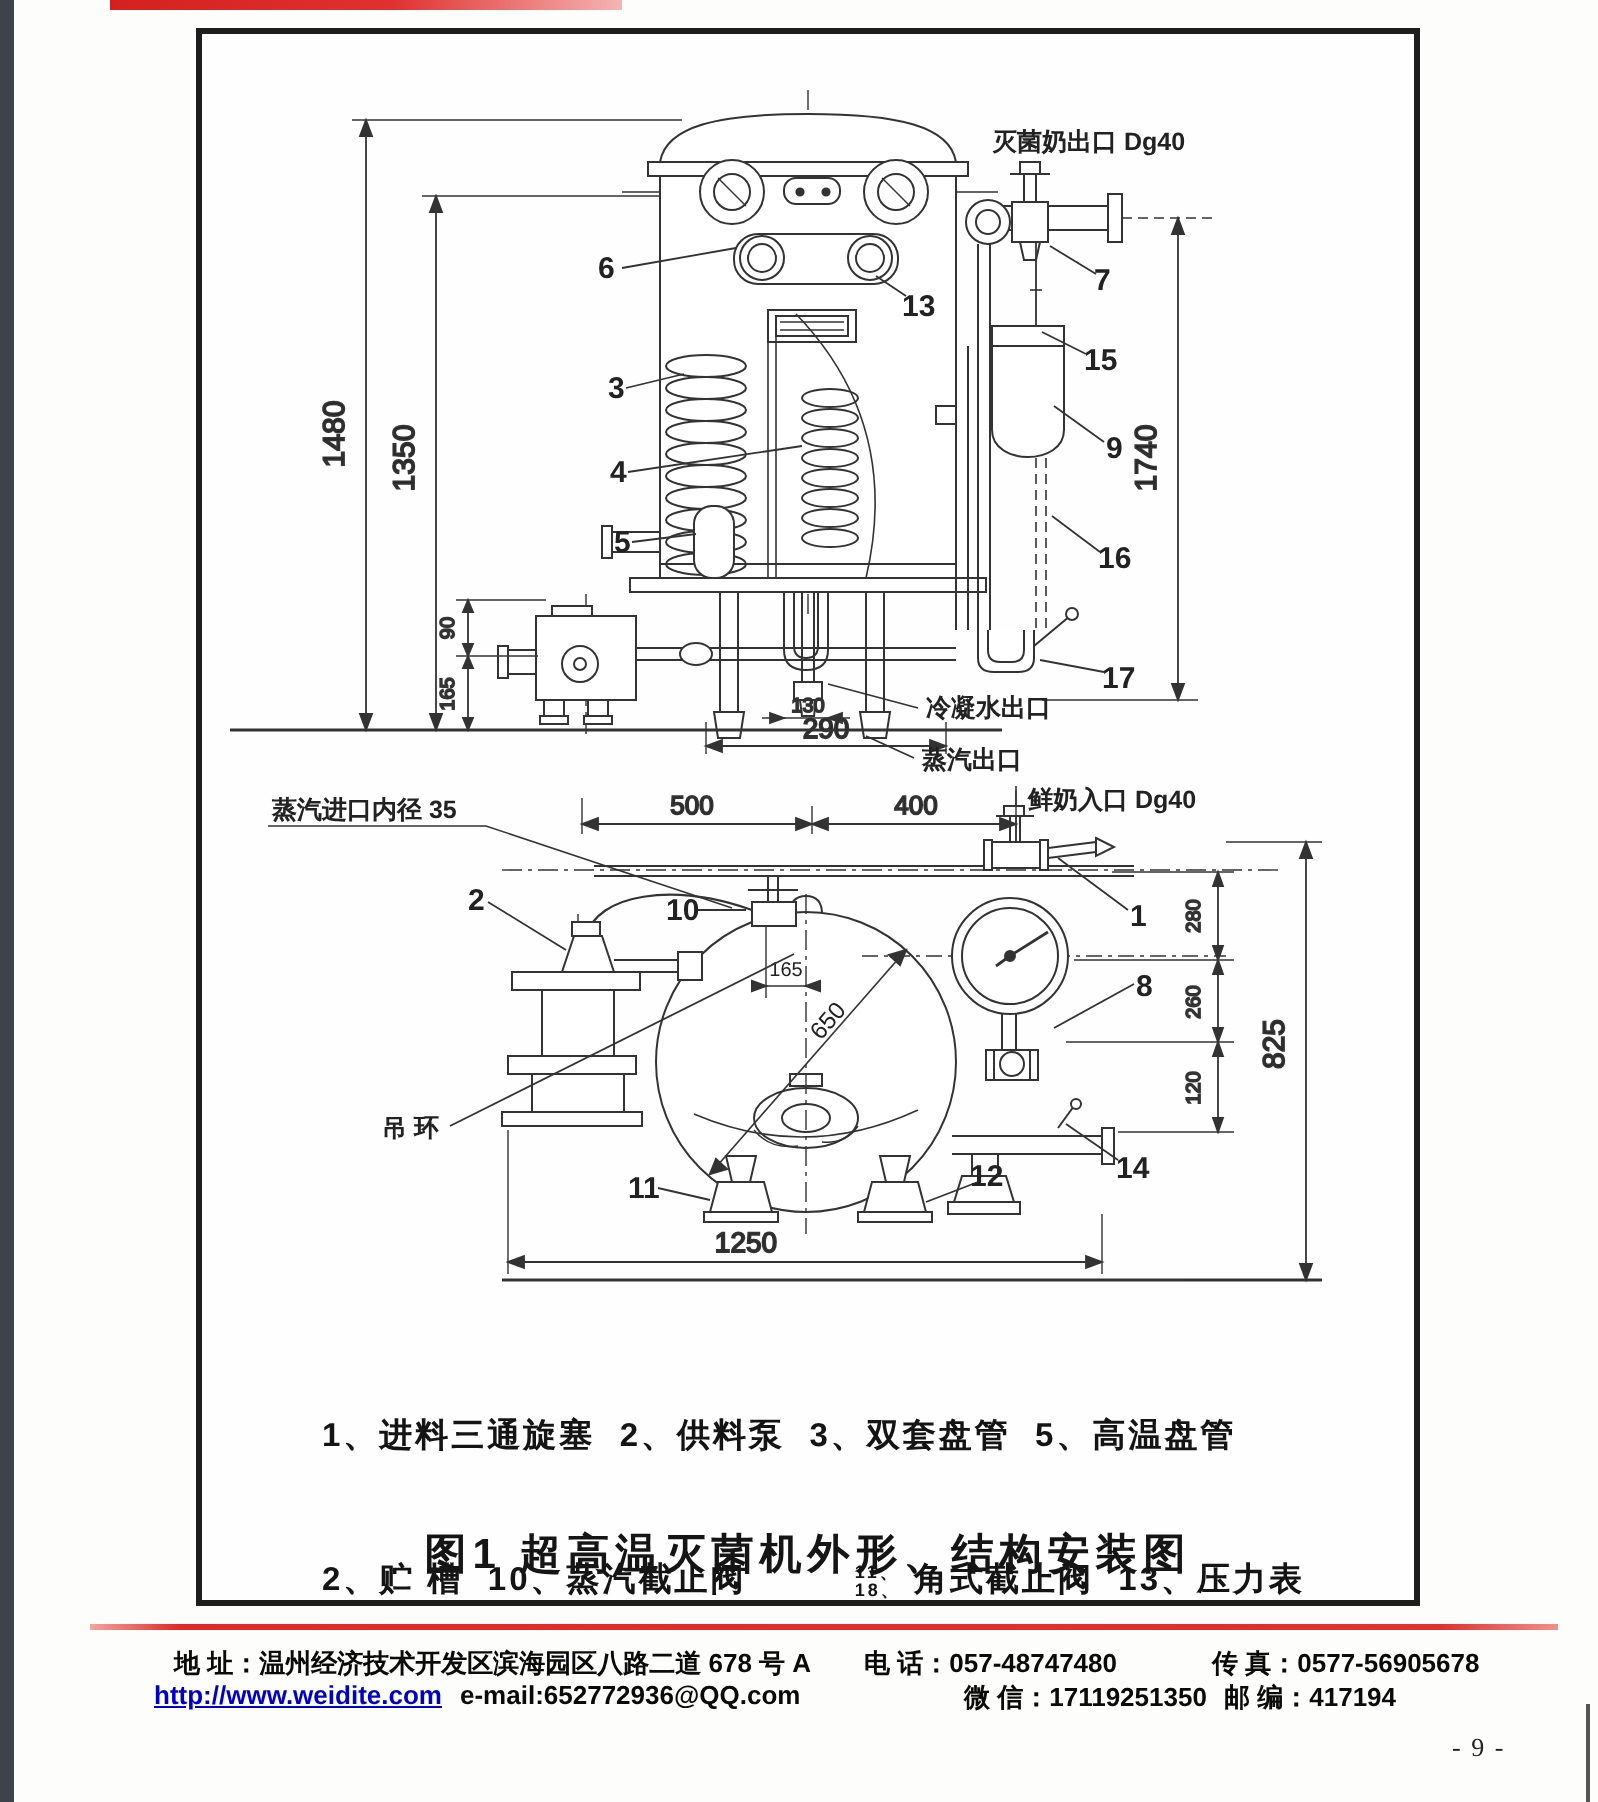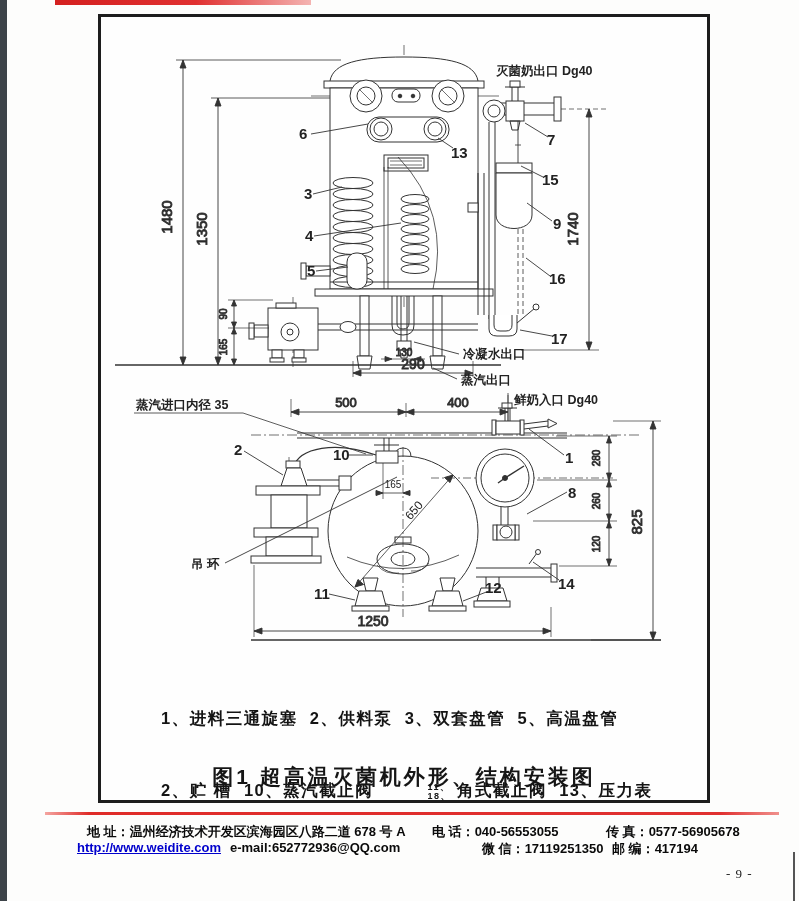--- a/index.html
+++ b/index.html
@@ -491,21 +491,21 @@
       
     </div>
 
     <div class="caption">图1 超高温灭菌机外形、结构安装图</div>
   </div>
 
   <div id="bottom-red-line"></div>
 
   <div class="footer-line" id="footer-line1">
     <span class="f-abs" style="left:75px"><span>地 址：</span><span>温州经济技术开发区滨海园区八路二道 678 号 A</span></span>
-    <span class="f-abs" style="left:420px"><span>电 话：</span><span>040-56553055</span></span>
+    <span class="f-abs" style="left:420px"><span>电 话：</span><span>057-48747480</span></span>
     <span class="f-abs" style="left:594px"><span>传 真：</span><span>0577-56905678</span></span>
   </div>
   <div class="footer-line" id="footer-line2">
     <span class="f-abs link" style="left:65px">http://www.weidite.com</span>
     <span class="f-abs" style="left:218px">e-mail:652772936@QQ.com</span>
     <span class="f-abs" style="left:470px"><span>微 信：</span><span>17119251350</span></span>
     <span class="f-abs" style="left:600px"><span>邮 编：</span><span>417194</span></span>
   </div>
 
   <div id="page-number">- 9 -</div>

